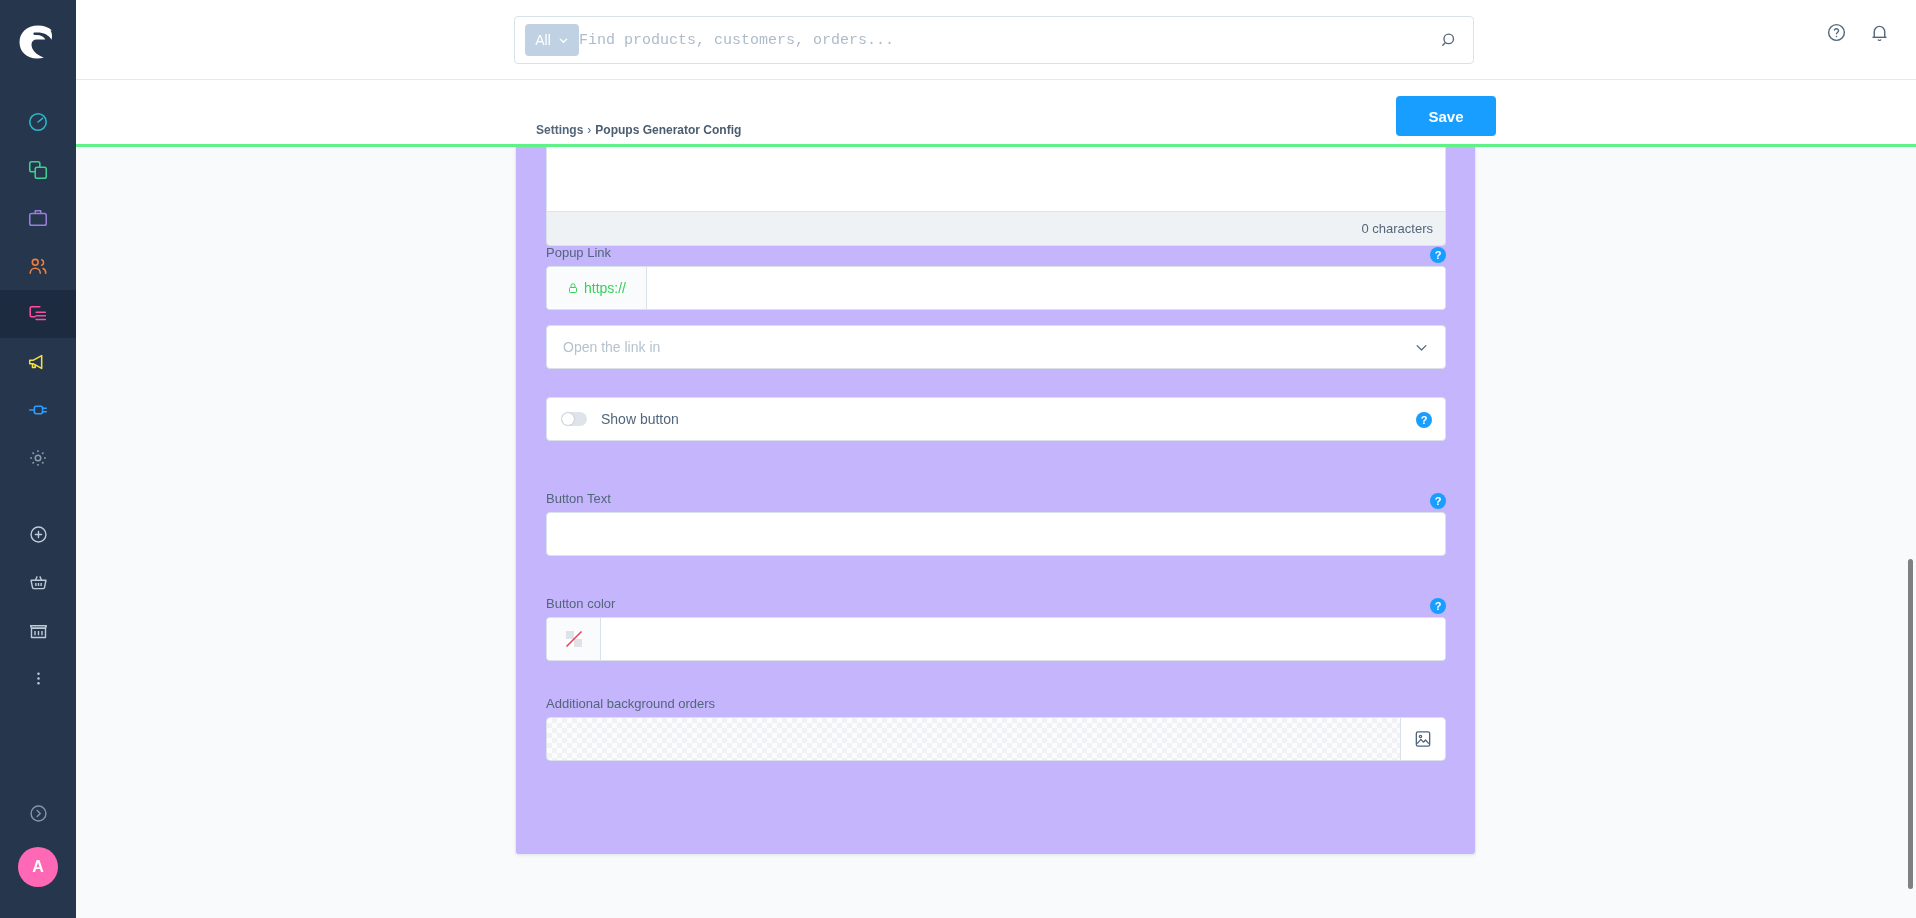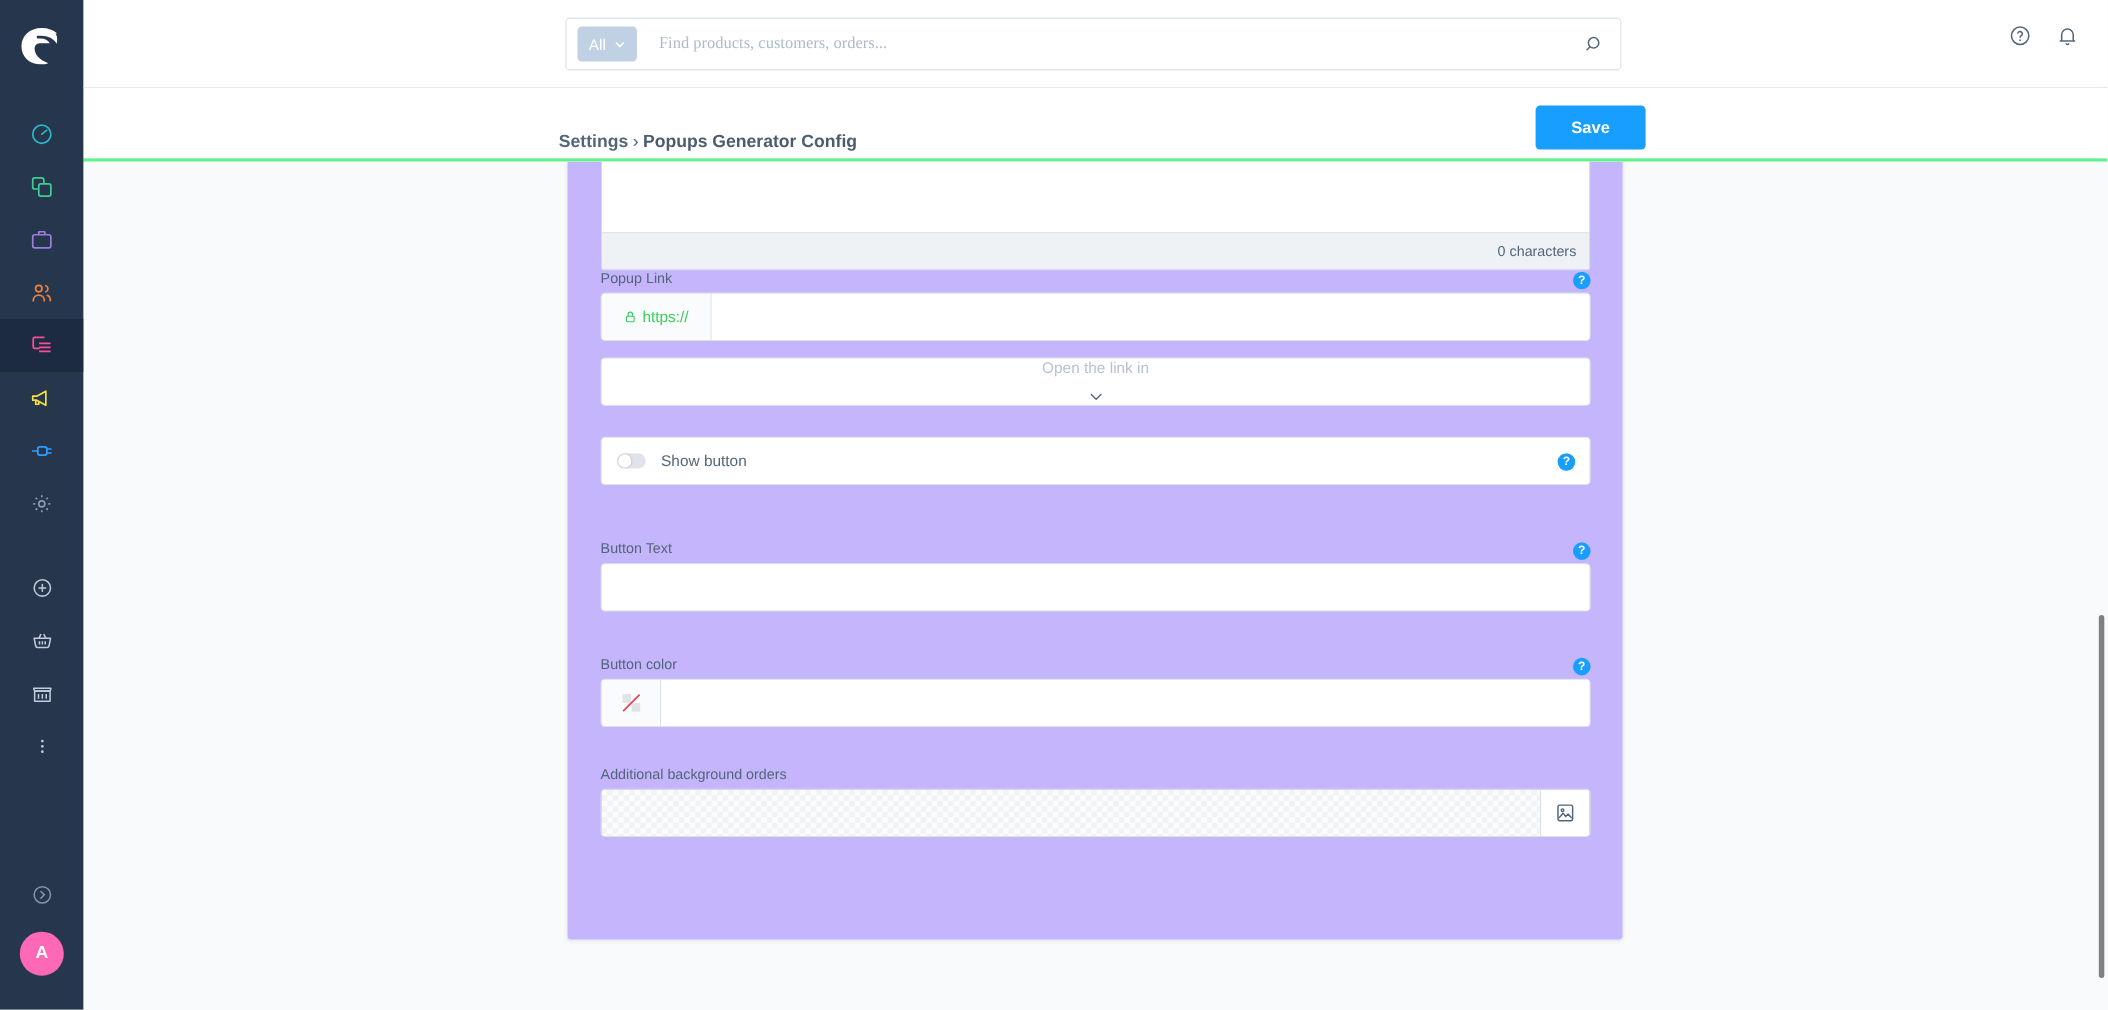--- a/index.html
+++ b/index.html
@@ -73,22 +73,22 @@
     background: #bfd1e3;
     border-radius: 4px;
     display: flex; align-items: center; justify-content: center;
     gap: 7px; padding: 0 10px;
     color: #fff; font-size: 14px;
     cursor: pointer;
   }
   .search-input {
     flex: 1; border: none; outline: none;
     font-size: 15px; color: #52667a;
-    margin-left: 20px; background: transparent;
-    font-family: Liberation Serif, serif;
+    margin-left: 0; background: transparent;
+    font-family: Liberation Mono, monospace;
   }
   .search-input::placeholder { color: #aebbc9; }
   .search-go {
     width: 48px; height: 46px;
     display: flex; align-items: center; justify-content: center;
     cursor: pointer;
   }
   .topbar-actions {
     position: absolute; right: 26px; top: 22px;
     display: flex; align-items: center; gap: 22px;
@@ -96,22 +96,22 @@
   .topbar-icon { cursor: pointer; display: flex; }
 
   
   .pageheader {
     position: absolute; left: 76px; top: 80px;
     width: 1840px; height: 64px;
     background: #fff;
     display: flex; align-items: center;
   }
   .breadcrumb {
-    position: absolute; left: 432px;
-    font-size: 16px; font-weight: 700; color: #52667a;
+    position: absolute; left: 460px;
+    font-size: 12px; font-weight: 700; color: #52667a;
     white-space: nowrap;
     margin-top: 36px;
   }
   .breadcrumb .crumb-sep { font-weight: 400; margin: 0 4px; }
   .breadcrumb .crumb-current { color: #4a5c6e; }
   .save-btn {
     position: absolute; left: 1396px; top: 96px;
     width: 100px; height: 40px;
     background: #189eff; border: none; border-radius: 4px;
     color: #fff; font-size: 15px; font-weight: 700;
@@ -190,21 +190,20 @@
     font-family: "Liberation Sans", sans-serif;
   }
   .select-box {
     height: 44px;
     border: 1px solid #d9e2e8; border-radius: 4px;
     background: #fff;
     display: flex; align-items: center; justify-content: space-between;
     padding: 0 16px;
     font-size: 14px; color: #b6c2cf;
     cursor: pointer;
-    flex-direction: column;
   }
   .switch-box {
     height: 44px;
     border: 1px solid #d9e2e8; border-radius: 4px;
     background: #fff;
     display: flex; align-items: center;
     padding: 0 14px;
     position: relative;
   }
   .toggle {

